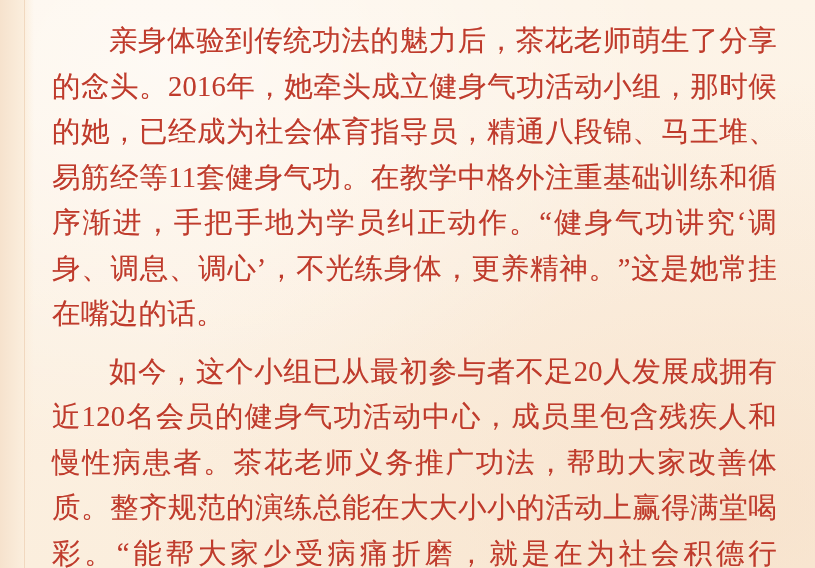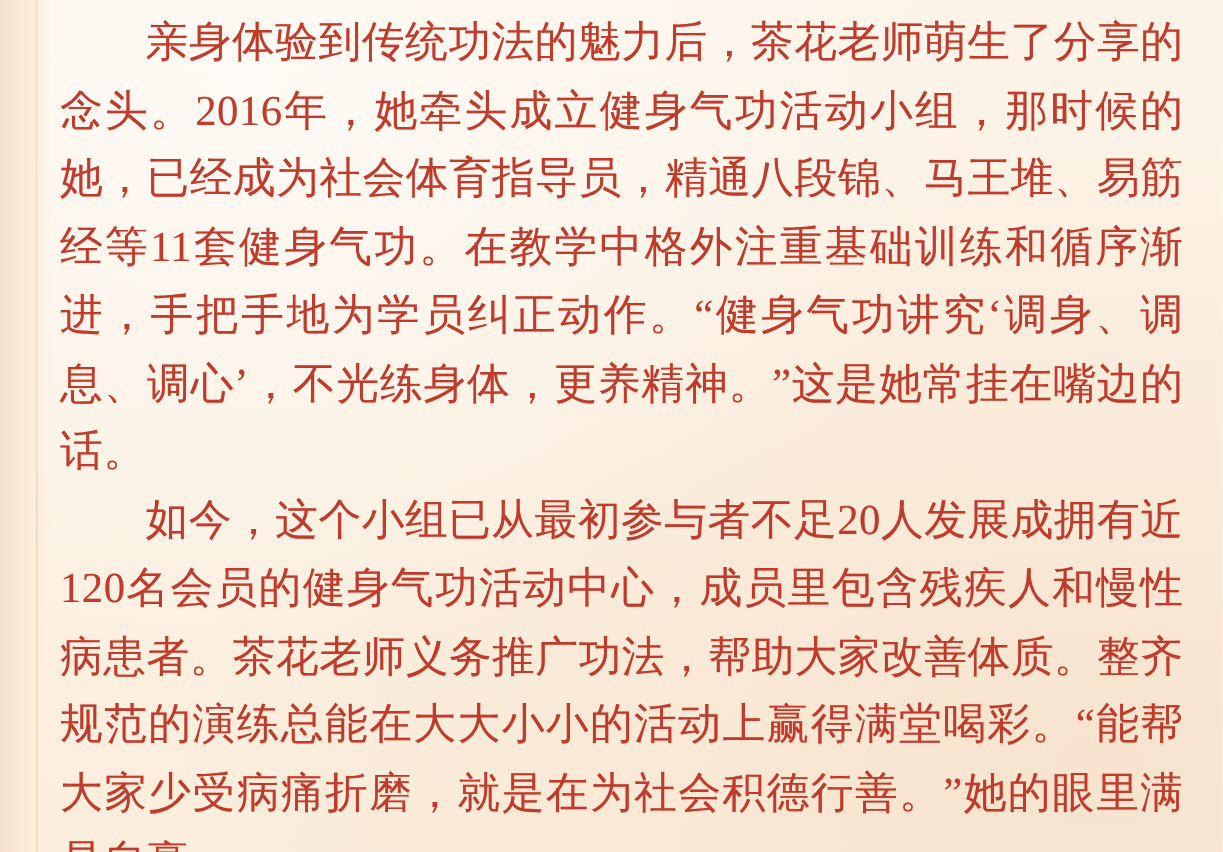--- a/index.html
+++ b/index.html
@@ -47,21 +47,21 @@
     background: #e9c7a6;
     opacity: 0.55;
   }
   .content {
     position: absolute;
     left: 40px;
     top: 6px;
     right: 26px;
   }
   p.para {
-    margin: 0;
+    margin: 12px;
     color: #c0392b;
     color: #bf3b2c;
     font-size: 28.5px;
     line-height: 45.5px;
     text-align: justify;
     text-justify: inter-ideograph;
     letter-spacing: 0.3px;
     text-indent: 2em;
     font-weight: 400;
     text-shadow: 0 0 0.5px rgba(191,59,44,0.35);

